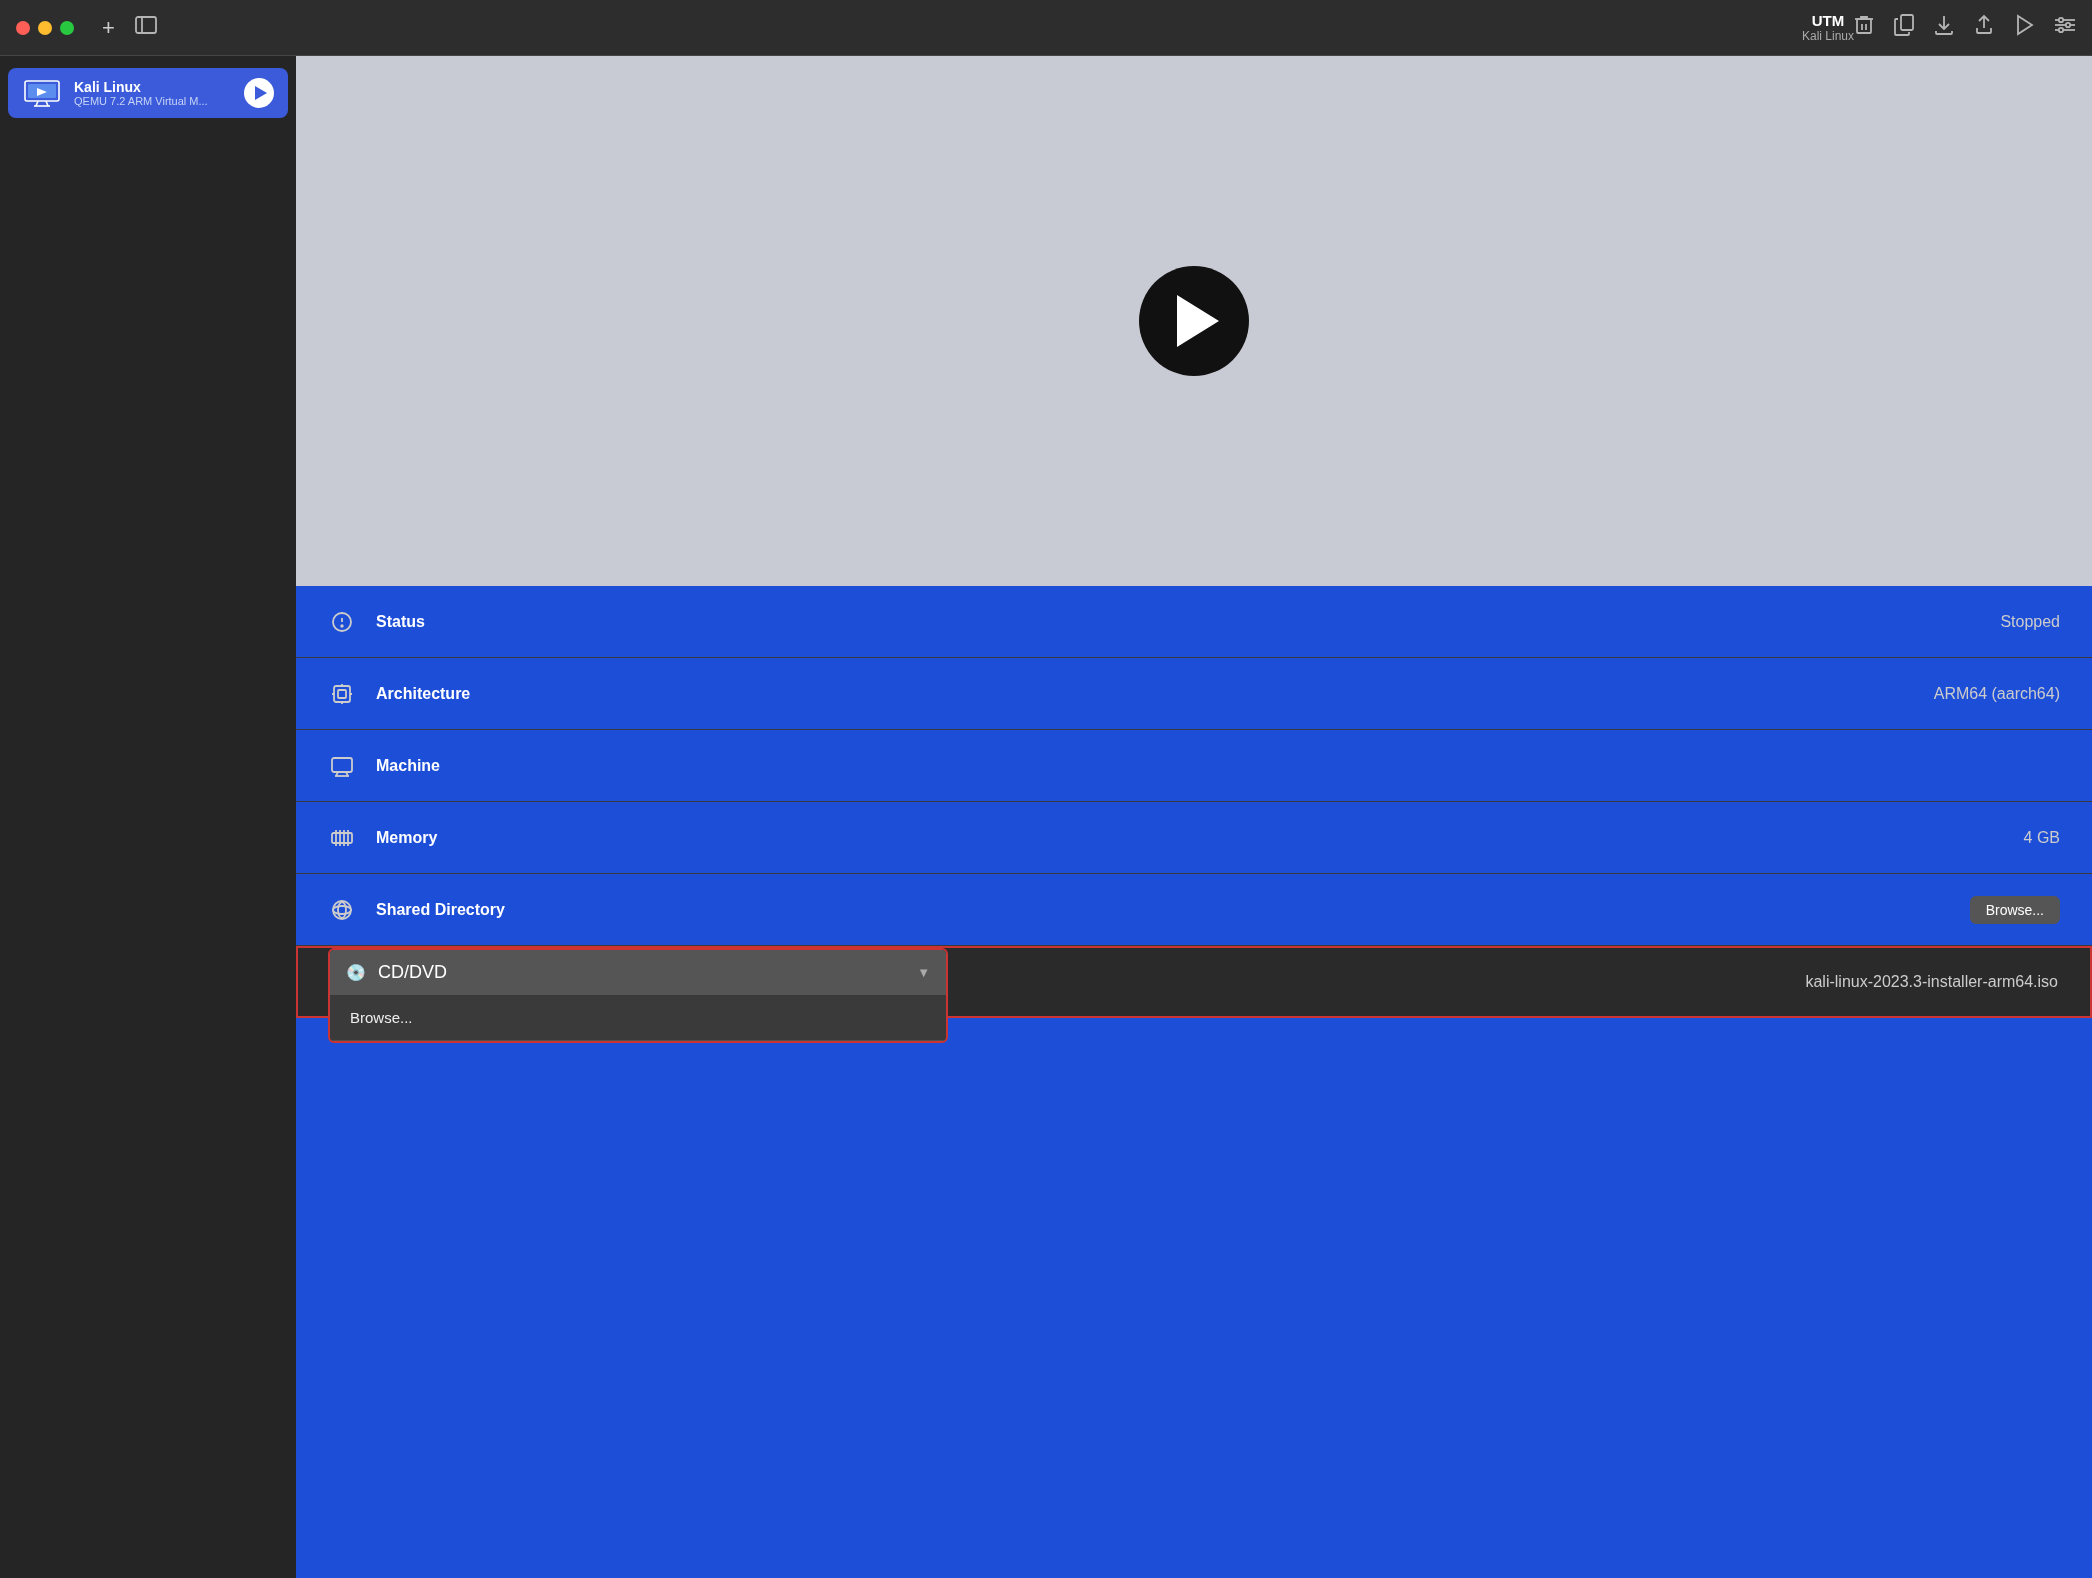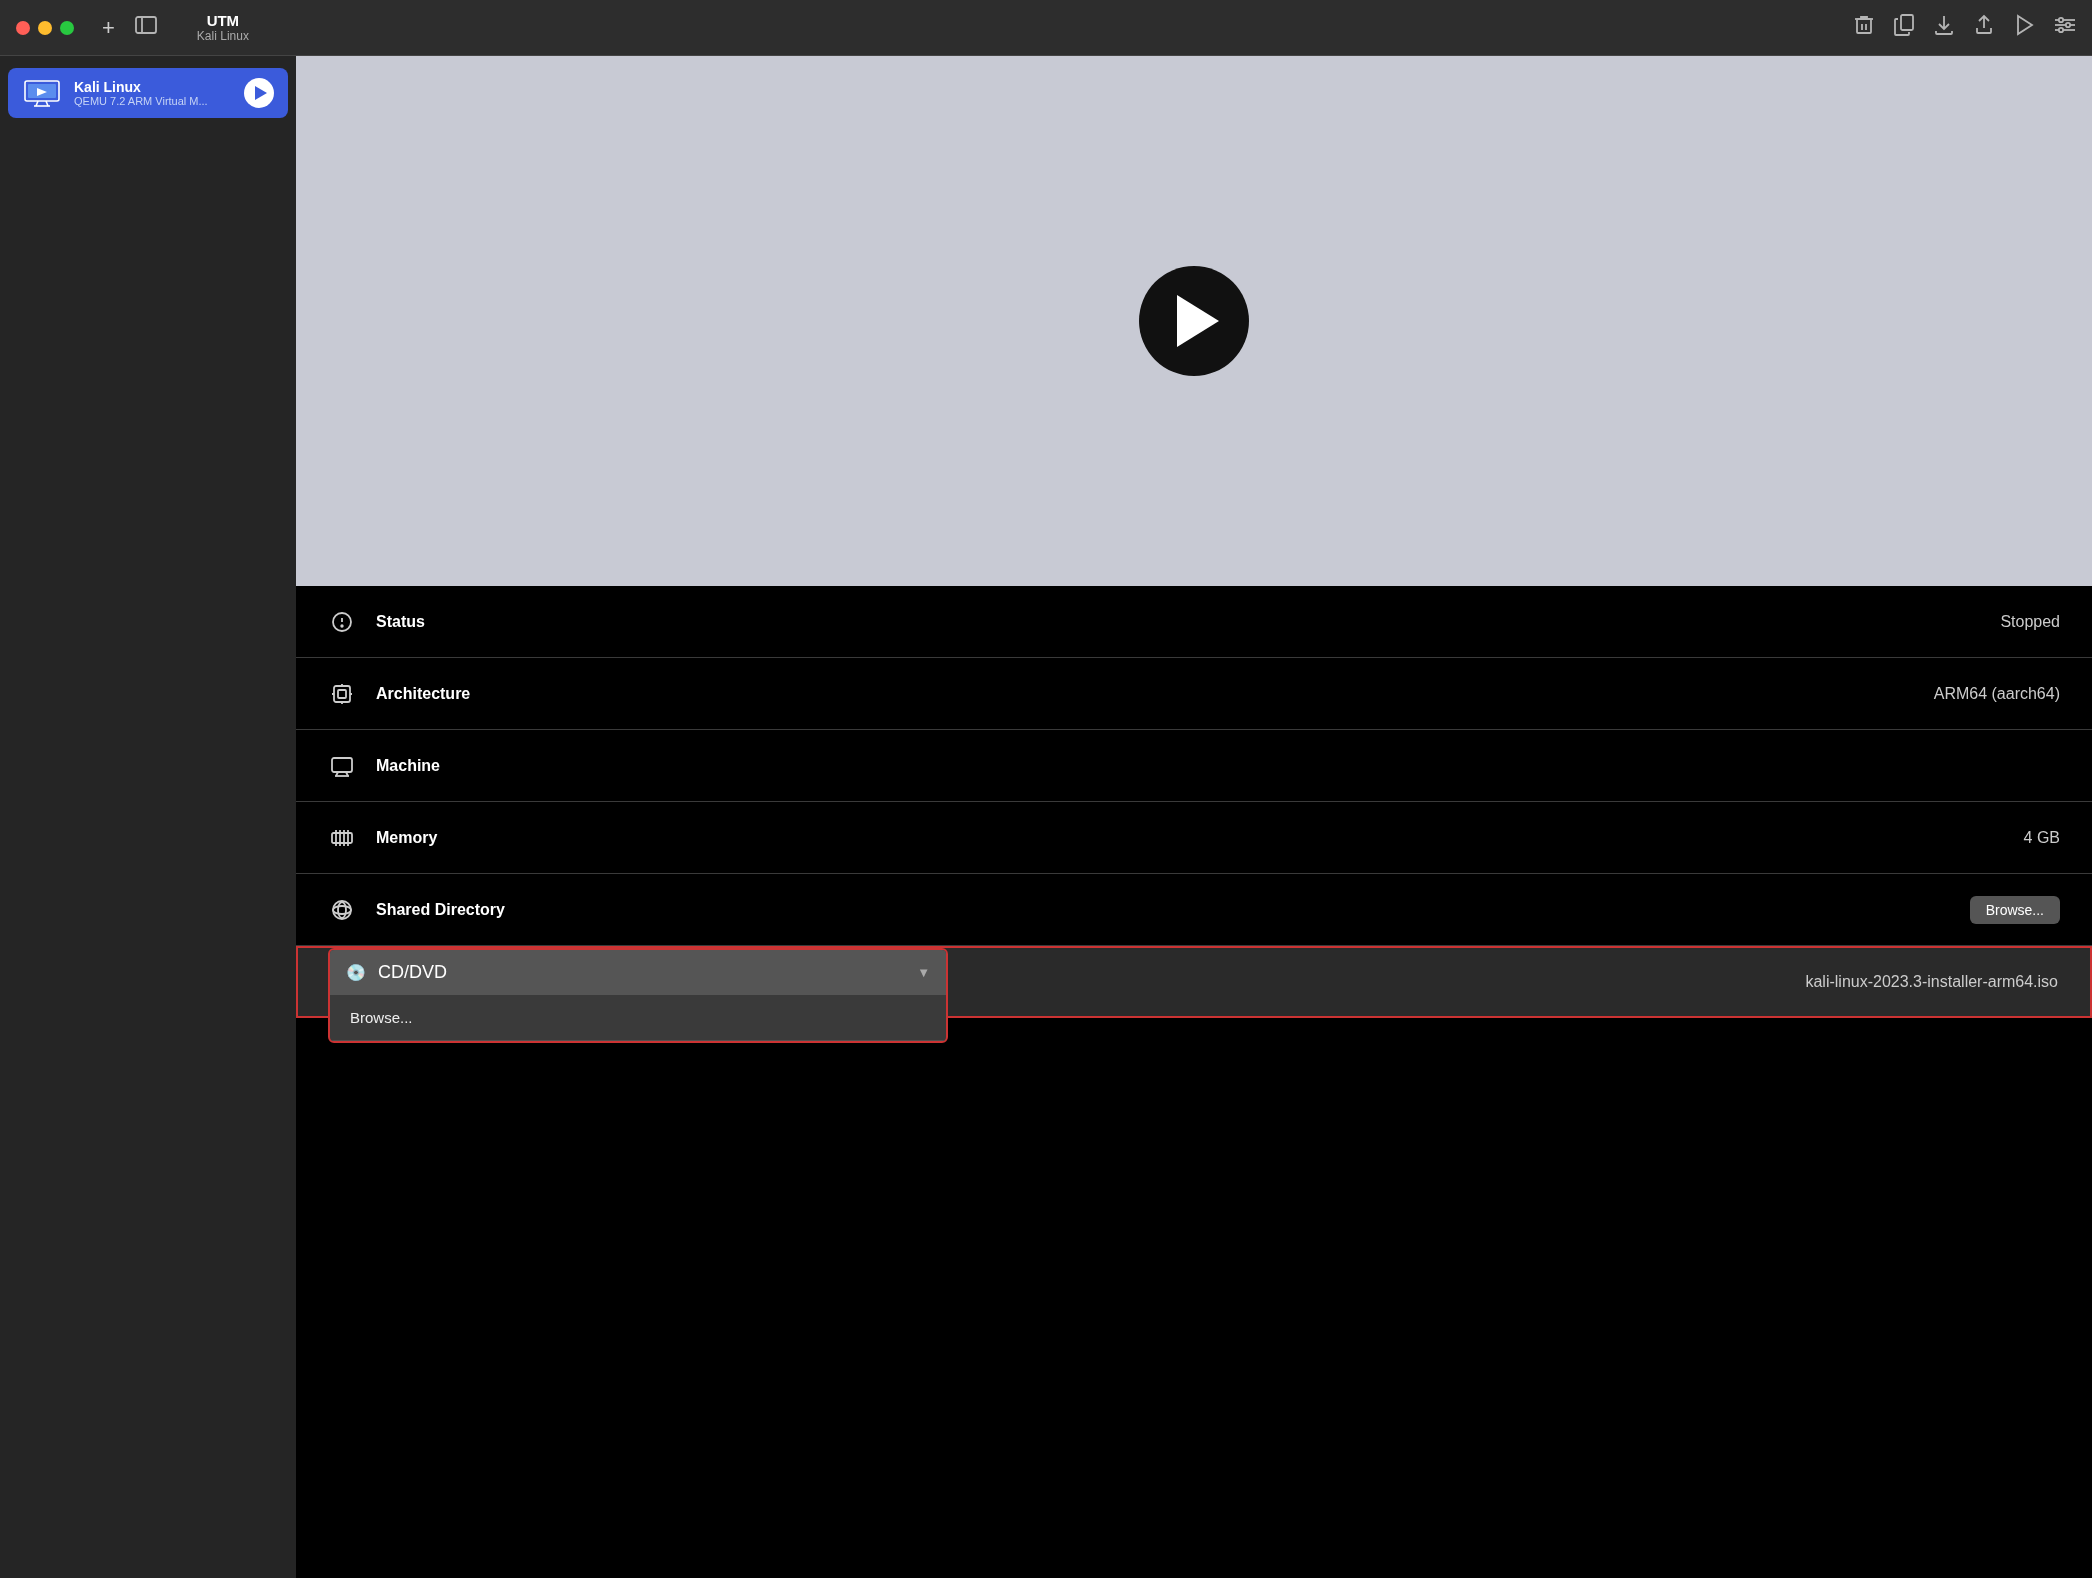--- a/index.html
+++ b/index.html
@@ -34,23 +34,22 @@
       border-radius: 50%;
     }
     .tl-red { background: #ff5f57; }
     .tl-yellow { background: #febc2e; }
     .tl-green { background: #28c840; }
 
     .titlebar-center {
       flex: 1;
       display: flex;
       align-items: center;
-      justify-content: flex-start;
+      justify-content: flex-end;
       gap: 12px;
-      margin-left: 40px;
     }
     .titlebar-title {
       display: flex;
       flex-direction: column;
       align-items: center;
     }
     .titlebar-app {
       font-size: 15px;
       font-weight: 600;
       color: #fff;
@@ -177,21 +176,21 @@
       height: 0;
       border-top: 26px solid transparent;
       border-bottom: 26px solid transparent;
       border-left: 42px solid #fff;
       margin-left: 8px;
     }
 
     
     .info-panel {
       flex: 1;
-      background: #000000;
+      background: #1d4ed8;
       overflow-y: auto;
       position: relative;
     }
     .info-row {
       display: flex;
       align-items: center;
       padding: 18px 32px;
       border-bottom: 1px solid #3a3a3a;
       min-height: 72px;
     }

